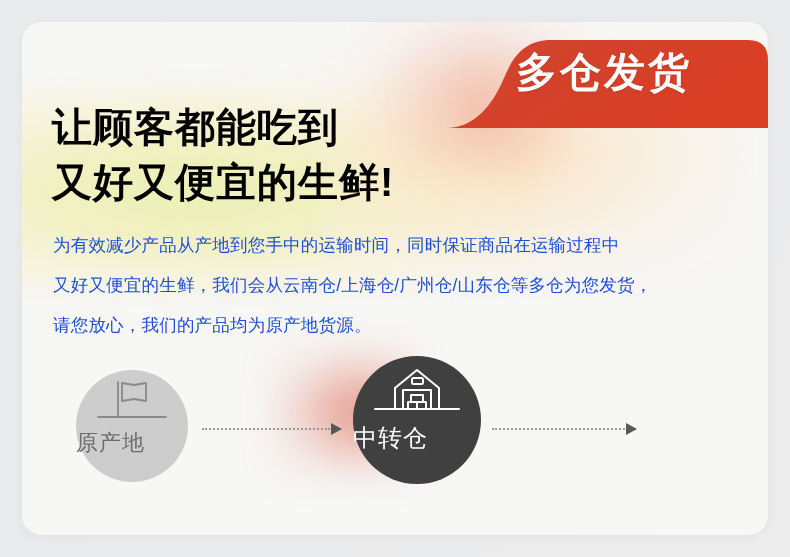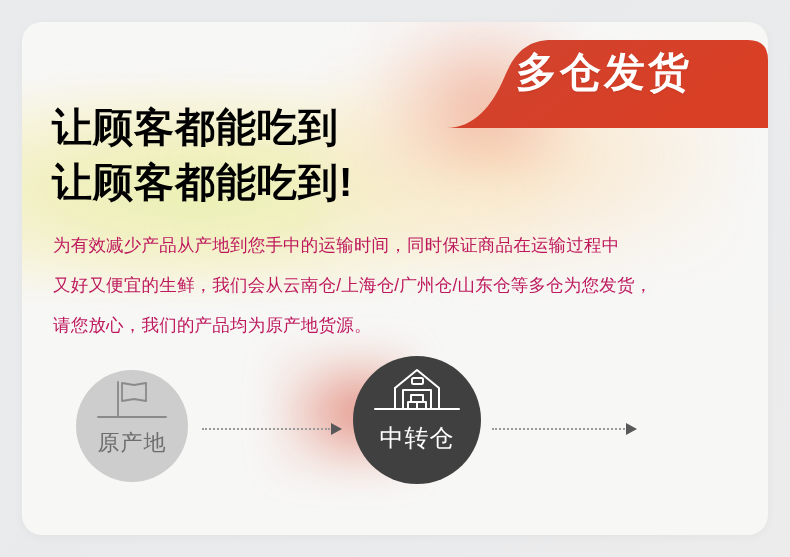--- a/index.html
+++ b/index.html
@@ -125,42 +125,41 @@
     white-space: nowrap;
   }
   #headline .hl-line { display: block; }
 
   
   #paragraph {
     position: absolute;
     left: 31px;
     top: 203px;
     width: 690px;
-    color: #be185d;
+    color: #1d4ed8;
     font-size: 17.5px;
     line-height: 40px;
     letter-spacing: 0.2px;
   }
   #paragraph .p-line { display: block; white-space: nowrap; }
 
   
   #flow {
     position: absolute;
     left: 0;
     top: 334px;
     width: 746px;
     height: 140px;
   }
 
   .node {
     position: absolute;
     border-radius: 50%;
     display: flex;
     flex-direction: column;
-    align-items: center;
     justify-content: flex-start;
   }
   .node .icon-wrap {
     position: relative;
     width: 100%;
     display: flex;
     justify-content: center;
   }
   .node-label {
     font-weight: 400;
@@ -246,21 +245,21 @@
                  C 84 32, 96 18, 122 18
                  L 318 18
                  Q 338 18, 338 38
                  L 338 106 Z" fill="url(#ribGrad)"></path>
       </svg>
       <div id="banner-text">多仓发货</div>
     </div>
 
     <div id="headline">
       <span class="hl-line">让顾客都能吃到</span>
-      <span class="hl-line">让顾客都能吃到!</span>
+      <span class="hl-line">又好又便宜的生鲜!</span>
     </div>
 
     <div id="paragraph">
       <span class="p-line">为有效减少产品从产地到您手中的运输时间，同时保证商品在运输过程中</span>
       <span class="p-line">又好又便宜的生鲜，我们会从云南仓/上海仓/广州仓/山东仓等多仓为您发货，</span>
       <span class="p-line">请您放心，我们的产品均为原产地货源。</span>
     </div>
 
     <div id="flow">
 

